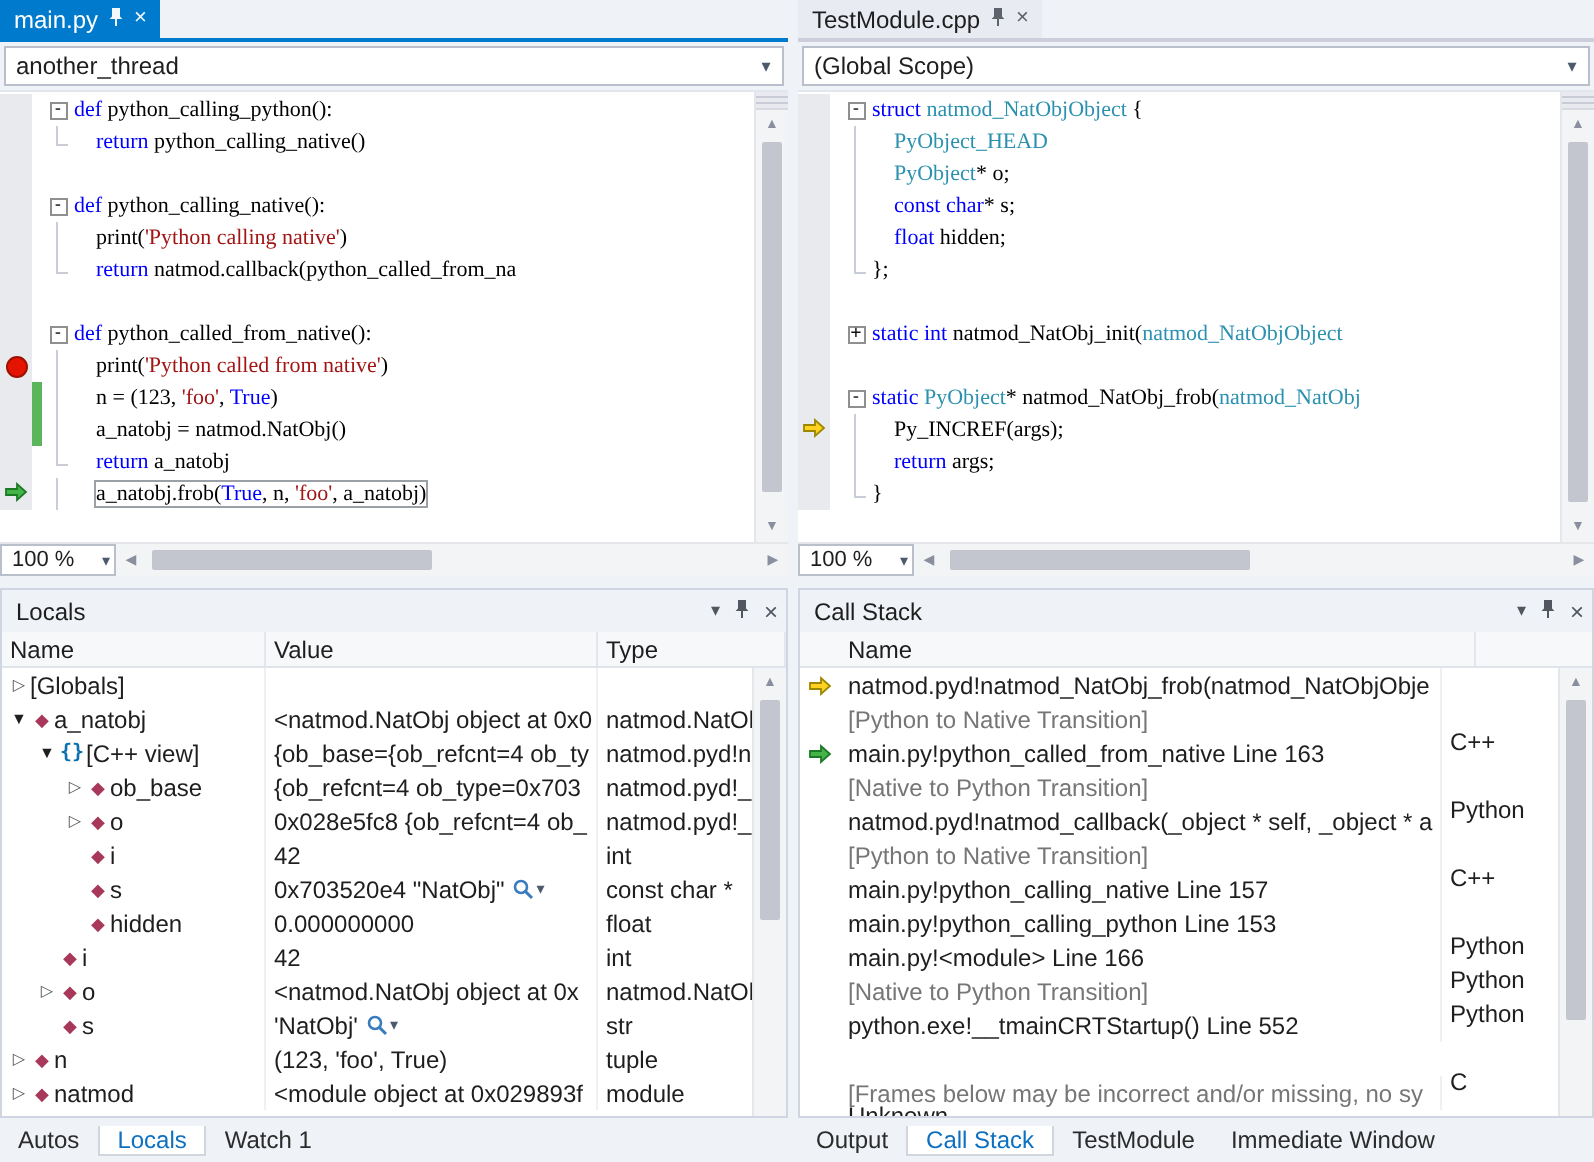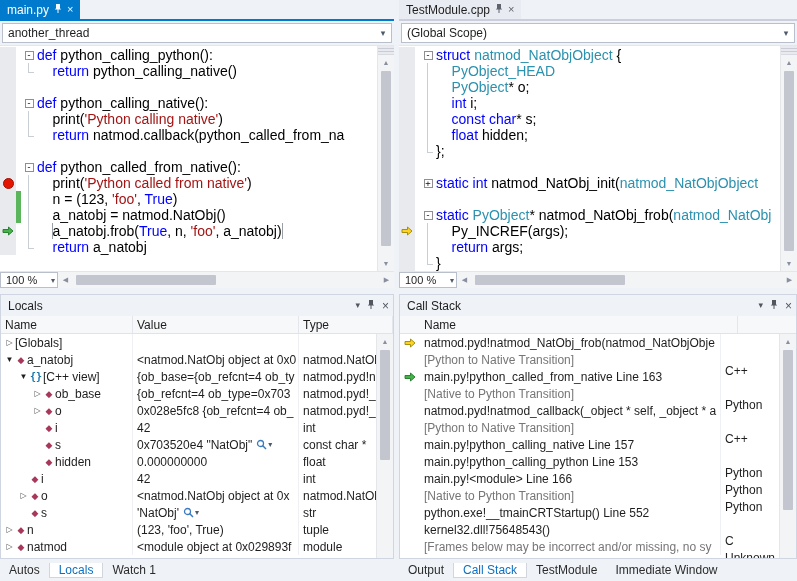--- a/index.html
+++ b/index.html
@@ -33,21 +33,21 @@
   .lines { flex:1; display:flex; flex-direction:column; padding-top:1px; overflow:hidden; }
   .cl { display:flex; height:16px; flex:none; }
   .cl-ind { width:16px; flex:none; background:#e9eaee; display:flex; align-items:center; justify-content:center; }
   .cl-chg { width:5px; flex:none; background:#fff; }
   .cl-chg.chg-on { background:#5bb55b; }
   .cl-fold { width:16px; flex:none; position:relative; background:#fff; display:flex; align-items:center; justify-content:center; }
   .foldbox { width:9px; height:9px; border:1px solid #8f8f8f; background:#fff; font-size:9px; line-height:7px; text-align:center; color:#111; font-family:"DejaVu Sans Mono",monospace; z-index:1; }
   .guide { position:absolute; left:7px; top:0; height:100%; width:1px; background:#c9ced6; }
   .guide.end { height:9px; }
   .guide.end::after { content:""; position:absolute; top:9px; left:0; width:6px; height:1px; background:#c9ced6; }
-  .cl-code { flex:1; font-family:Liberation Sans, sans-serif; font-size:14px; line-height:16px; white-space:pre; overflow:hidden; color:#000; }
+  .cl-code { flex:1; font-family:Liberation Serif, serif; font-size:11px; line-height:16px; white-space:pre; overflow:hidden; color:#000; }
   .k { color:#0000ff; } .s { color:#a31515; } .t { color:#2b91af; }
   .stmtbox { outline:1px solid #9aa0a6; }
   .bp { width:11px; height:11px; border-radius:50%; background:#e51400; border:1px solid #9e1000; }
 
   
   .vsb { width:17px; flex:none; background:#f3f4f6; border-left:1px solid #e4e6ea; position:relative; display:flex; flex-direction:column; }
   .vsb .grip { height:9px; background:repeating-linear-gradient(#e8eaef 0 2px,#c9ccd4 2px 3px); border-bottom:1px solid #d7dae0; }
   .sb-btn { height:15px; width:100%; color:#8a8fa0; font-size:7px; display:flex; align-items:center; justify-content:center; flex:none; }
   .vsb .sb-bottom { margin-top:auto; }
   .sb-thumb { position:absolute; left:3px; right:3px; background:#c3c6cf; border-radius:1px; }
@@ -198,38 +198,38 @@
             </div>
             <div class="cl">
               <div class="cl-ind"></div>
               <div class="cl-chg chg-on"></div>
               <div class="cl-fold">
                 <div class="guide"></div>
               </div>
               <div class="cl-code"><span>    a_natobj = natmod.NatObj()</span></div>
             </div>
             <div class="cl">
+              <div class="cl-ind"></div>
+              <div class="cl-chg"></div>
+              <div class="cl-fold">
+                <div class="guide end"></div>
+              </div>
+              <div class="cl-code"><span>    </span><span class="k">return</span><span> a_natobj</span></div>
+            </div>
+            <div class="cl">
               <div class="cl-ind">
                 <span><svg width="12" height="10" viewBox="0 0 12 10">
                     <path d="M1 3.5h5.5V1l4.5 4-4.5 4V6.5H1z" fill="#44b449" stroke="#1d7a24" stroke-width="0.9"></path>
                   </svg></span>
               </div>
               <div class="cl-chg"></div>
               <div class="cl-fold">
                 <div class="guide"></div>
               </div>
               <div class="cl-code"><span>    </span><span class="stmtbox"><span>a_natobj.frob(</span><span class="k">True</span><span>, n, </span><span class="s">'foo'</span><span>, a_natobj)</span></span></div>
-            </div>
-            <div class="cl">
-              <div class="cl-ind"></div>
-              <div class="cl-chg"></div>
-              <div class="cl-fold">
-                <div class="guide end"></div>
-              </div>
-              <div class="cl-code"><span>    </span><span class="k">return</span><span> a_natobj</span></div>
             </div>
           </div>
         <div class="vsb">
           <div class="grip"></div>
           <div class="sb-btn">▲</div>
           <div class="sb-thumb" style="top:25px;height:175px;"></div>
           <div class="sb-btn sb-bottom">▼</div>
         </div>
       </div>
       <div class="zoomrow">
@@ -281,28 +281,20 @@
               </div>
               <div class="cl-code"><span>    </span><span class="t">PyObject_HEAD</span></div>
             </div>
             <div class="cl">
               <div class="cl-ind"></div>
               <div class="cl-chg"></div>
               <div class="cl-fold">
                 <div class="guide"></div>
               </div>
               <div class="cl-code"><span>    </span><span class="t">PyObject</span><span>* o;</span></div>
-            </div>
-            <div class="cl">
-              <div class="cl-ind"></div>
-              <div class="cl-chg"></div>
-              <div class="cl-fold">
-                <div class="guide"></div>
-              </div>
-              <div class="cl-code"><span>    </span><span class="k">int</span><span> i;</span></div>
             </div>
             <div class="cl">
               <div class="cl-ind"></div>
               <div class="cl-chg"></div>
               <div class="cl-fold">
                 <div class="guide"></div>
               </div>
               <div class="cl-code"><span>    </span><span class="k">const</span><span> </span><span class="k">char</span><span>* s;</span></div>
             </div>
             <div class="cl">
@@ -672,21 +664,20 @@
                 <div class="cell c-frame">[Native to Python Transition]</div>
                 <div class="cell c-lang"></div>
               </div>
               <div class="grow">
                 <div class="cell c-icon"></div>
                 <div class="cell c-frame">python.exe!__tmainCRTStartup() Line 552</div>
                 <div class="cell c-lang">C</div>
               </div>
               <div class="grow">
                 <div class="cell c-icon"></div>
-                <div class="cell c-frame">kernel32.dll!75648543()</div>
                 <div class="cell c-lang">Unknown</div>
               </div>
               <div class="grow dim">
                 <div class="cell c-icon"></div>
                 <div class="cell c-frame">[Frames below may be incorrect and/or missing, no sy</div>
                 <div class="cell c-lang"></div>
               </div>
             </div>
           <div class="tsb">
             <div class="sb-btn">▲</div>

